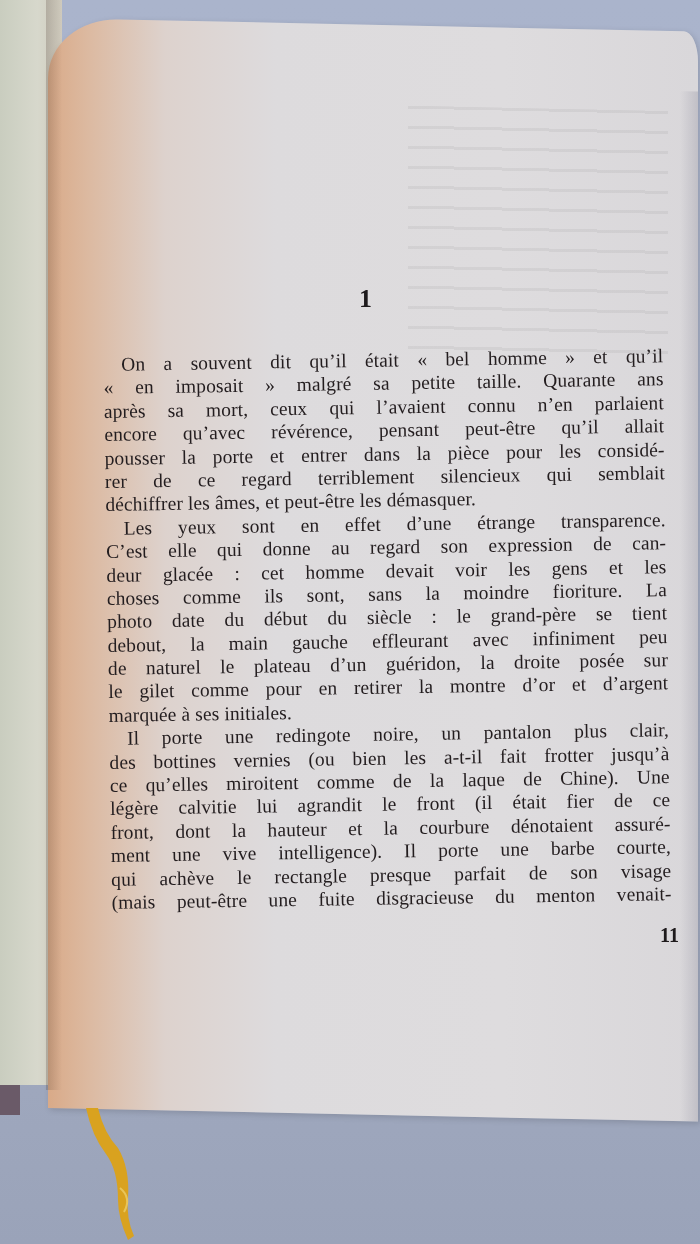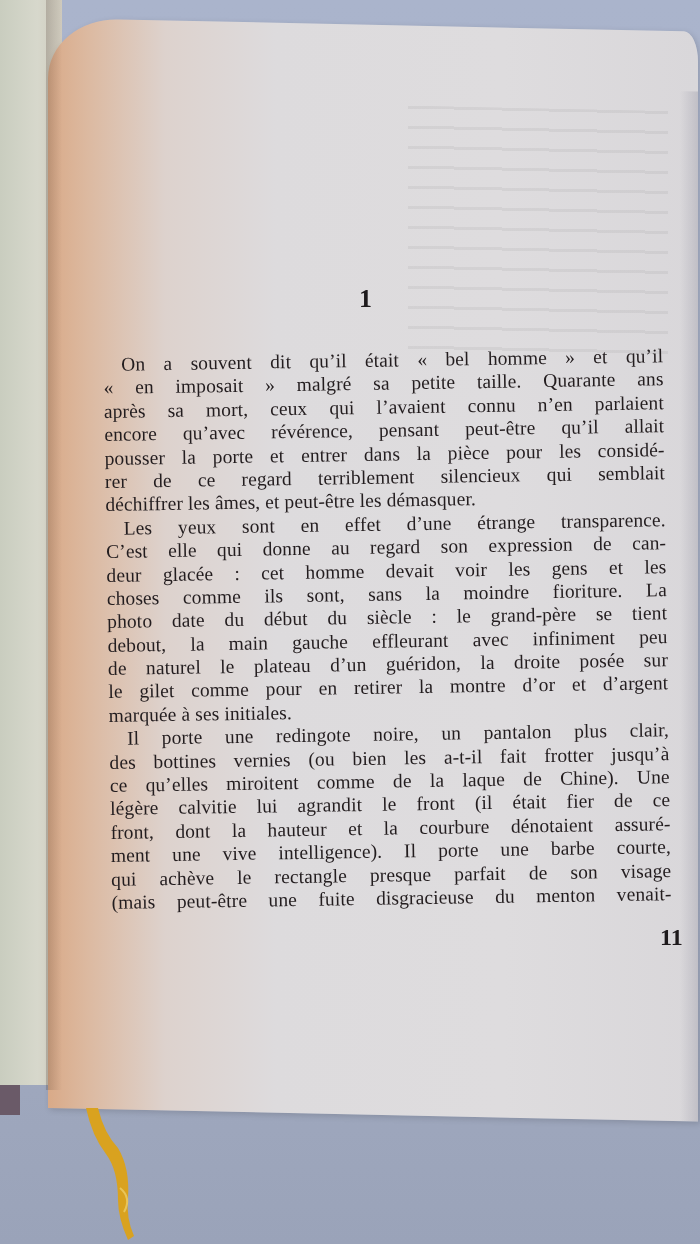--- a/index.html
+++ b/index.html
@@ -49,21 +49,21 @@
   }
   .line {
     font-size:19.5px; line-height:23.4px; height:23.4px;
     white-space:nowrap; text-align:justify; text-align-last:justify;
     letter-spacing:0.1px;
   }
   .line.indent { padding-left:18px; }
   .line.last { text-align-last:left; }
   .page-number {
     position:absolute; left:660px; top:924px;
-    font-size:24px; color:#1e1a1c; font-weight:bold;
+    font-size:20px; color:#1e1a1c; font-weight:bold;
   }
   .ribbon {
     position:absolute; left:84px; top:1108px; width:80px; height:136px;
   }
 </style>
 </head>
 <body>
 
 <div class="left-page"></div>
 <div class="book-edge"></div>

